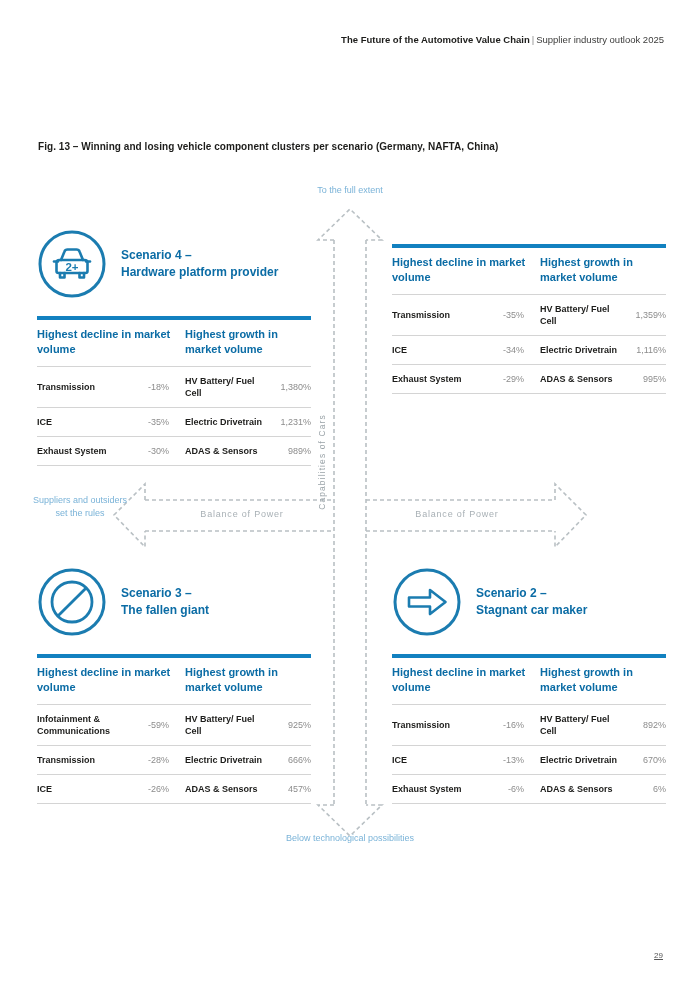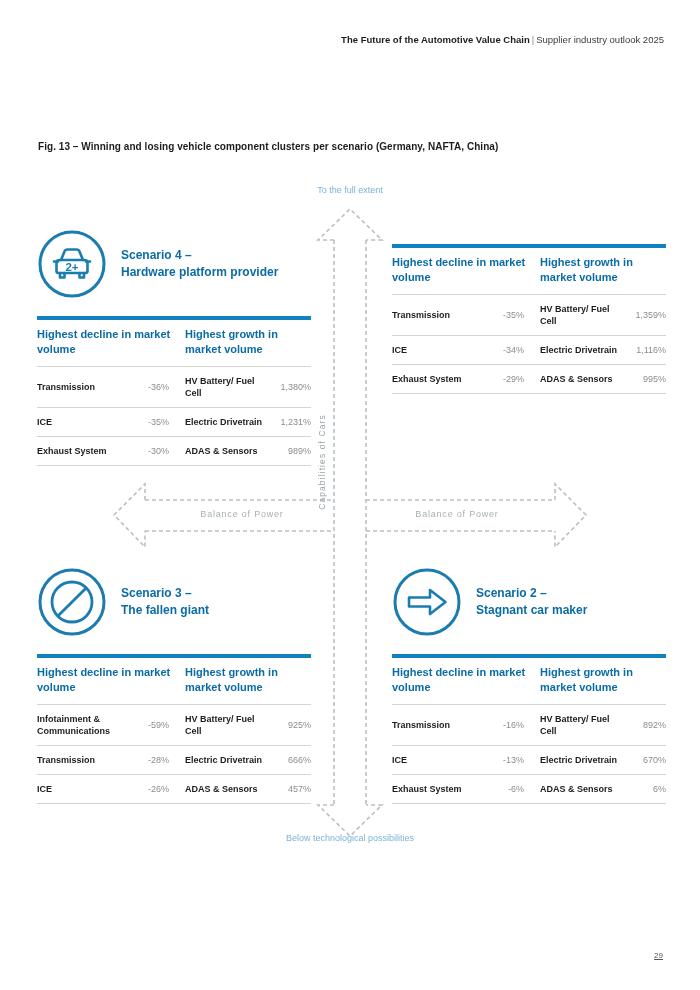--- a/index.html
+++ b/index.html
@@ -189,20 +189,21 @@
         <polyline points="145,500 145,484 114,515 145,547 145,531"></polyline>
 
         <line x1="366" y1="500" x2="555" y2="500"></line>
         <line x1="366" y1="531" x2="555" y2="531"></line>
         <polyline points="555,500 555,484 586,515 555,547 555,531"></polyline>
       </g>
     </svg>
 
     <div class="axis-text axis-top">To the full extent</div>
     <div class="axis-text axis-bottom">Below technological possibilities</div>
+    <div class="axis-text axis-left">Suppliers and outsiders set the rules</div>
 
     <div class="axis-vlabel">Capabilities of Cars</div>
     <div class="bop-label bop-left">Balance of Power</div>
     <div class="bop-label bop-right">Balance of Power</div>
   </div>
 
   <div class="quad quad-tl">
     <div class="scenario-head">
       <svg class="icon-circle" viewBox="0 0 70 70">
         <circle cx="35" cy="35" r="32" fill="none" stroke="#1b7cb0" stroke-width="3"></circle>
@@ -232,21 +233,21 @@
       <tbody>
           <tr class="topbar">
             <td colspan="4"></td>
           </tr>
       <tr>
         <th colspan="2">Highest decline in market volume</th>
         <th colspan="2" class="c2">Highest growth in market volume</th>
       </tr>
       <tr>
         <td class="cell-name">Transmission</td>
-        <td class="cell-val">-36%</td>
+        <td class="cell-val">-18%</td>
         <td class="cell-name2">HV Battery/ Fuel Cell</td>
         <td class="cell-val2">1,380%</td>
       </tr>
       <tr>
         <td class="cell-name">ICE</td>
         <td class="cell-val">-35%</td>
         <td class="cell-name2">Electric Drivetrain</td>
         <td class="cell-val2">1,231%</td>
       </tr>
       <tr>

